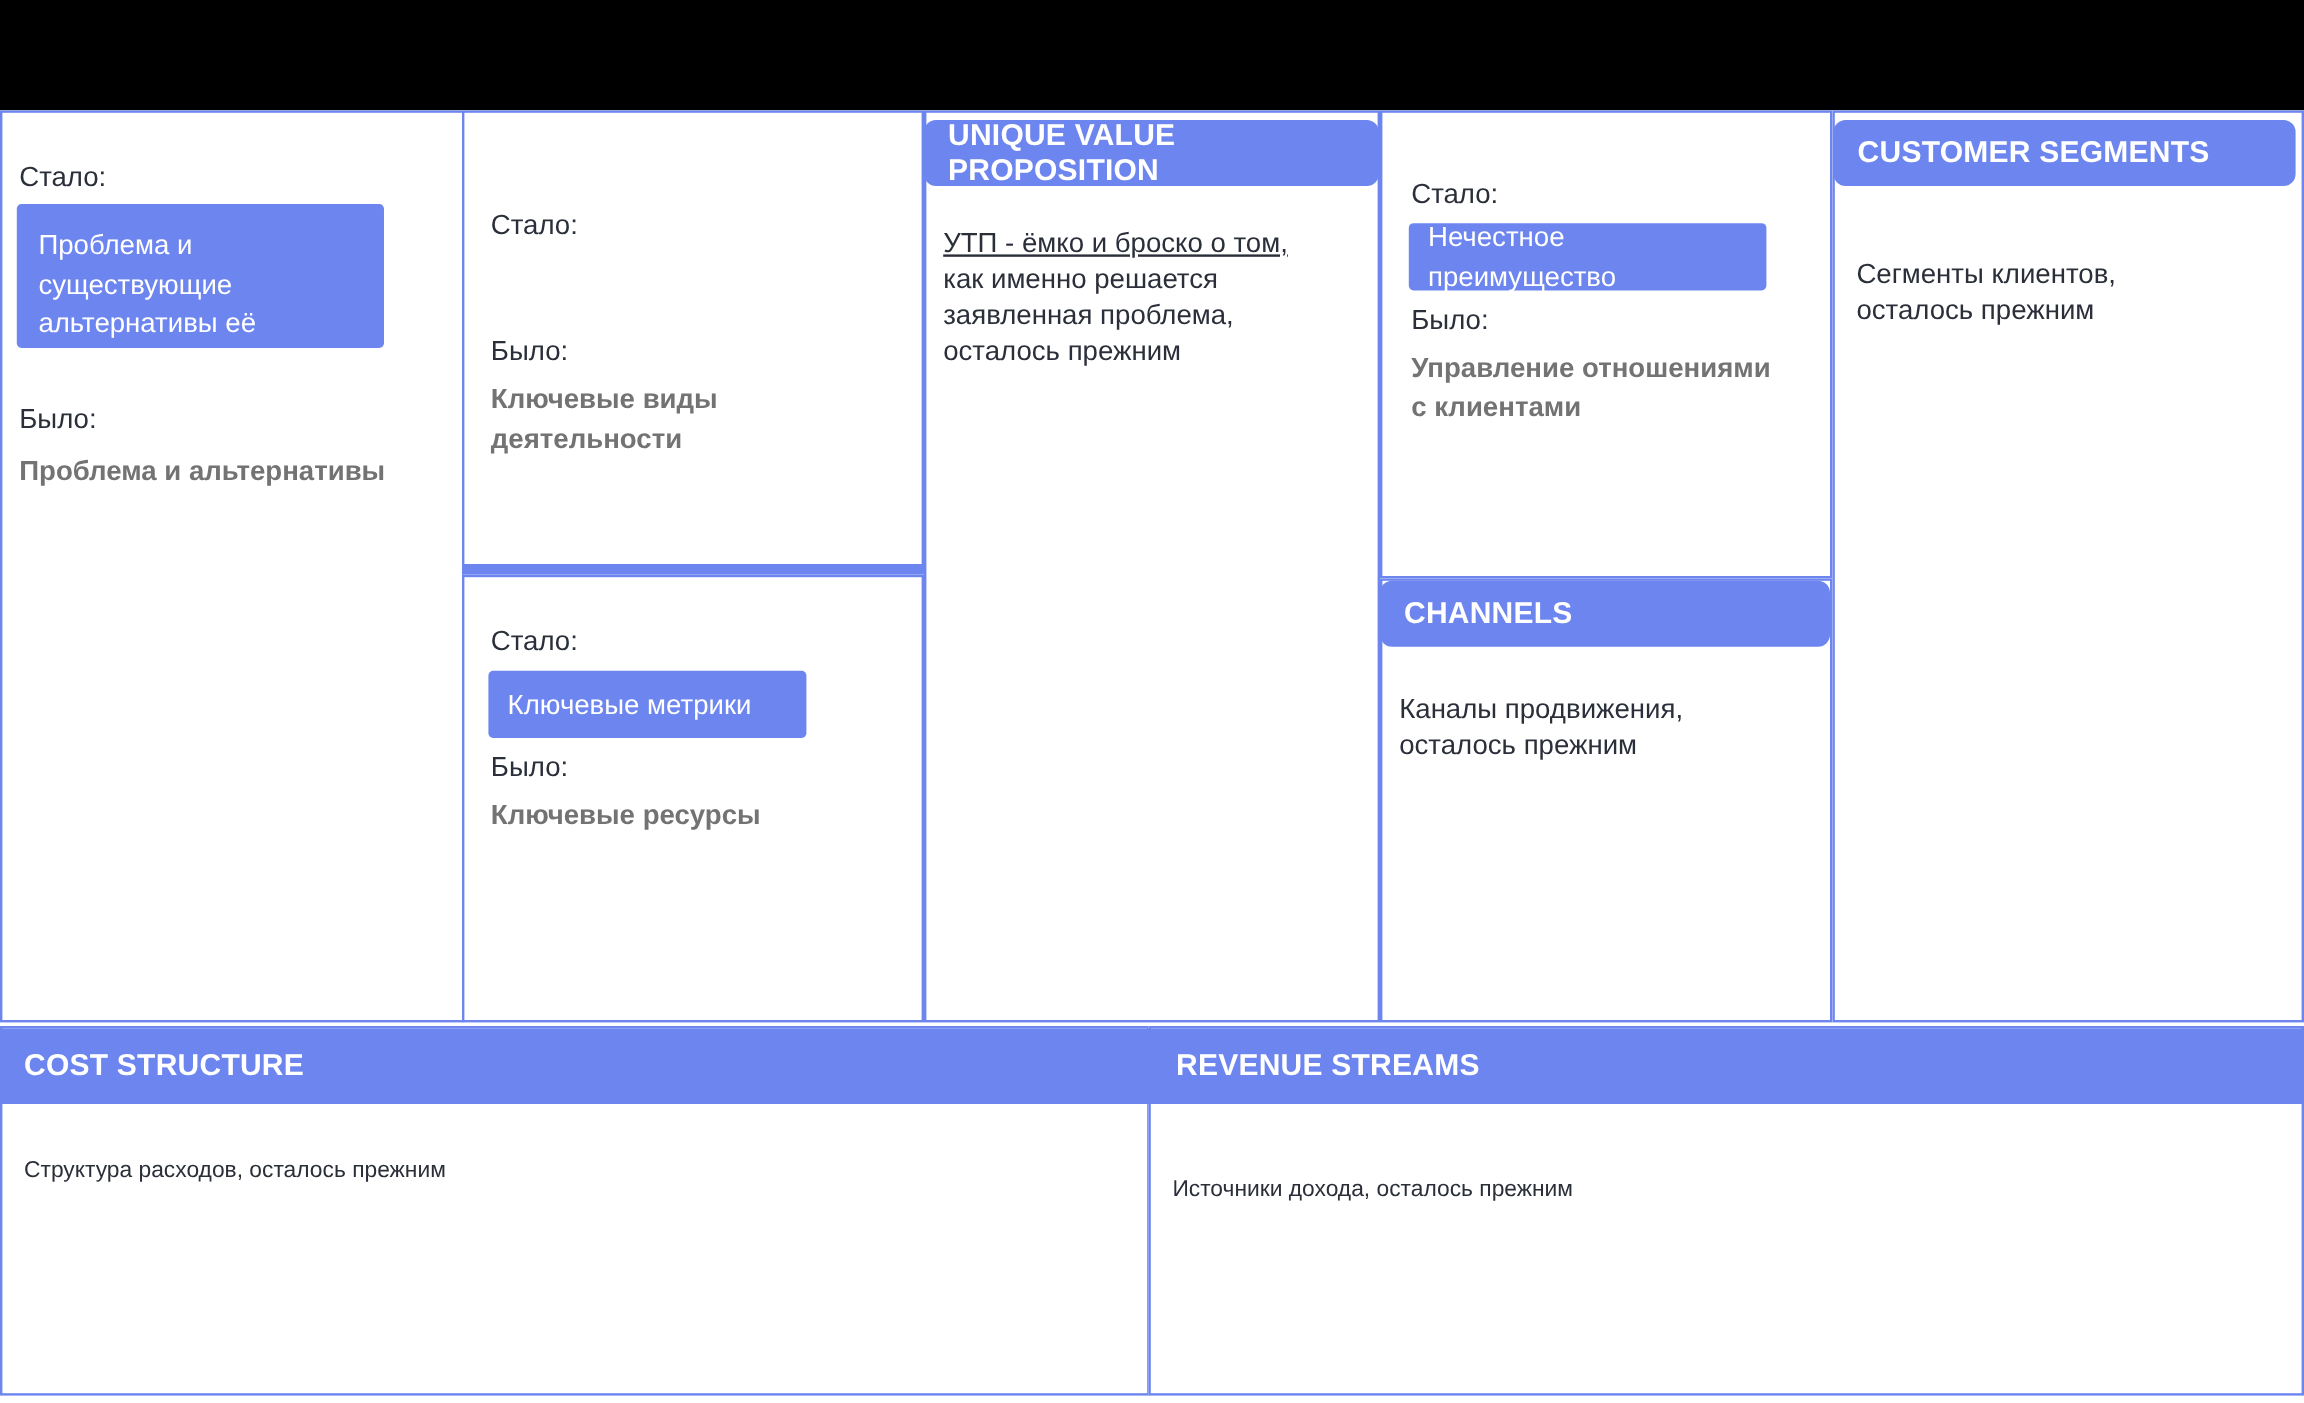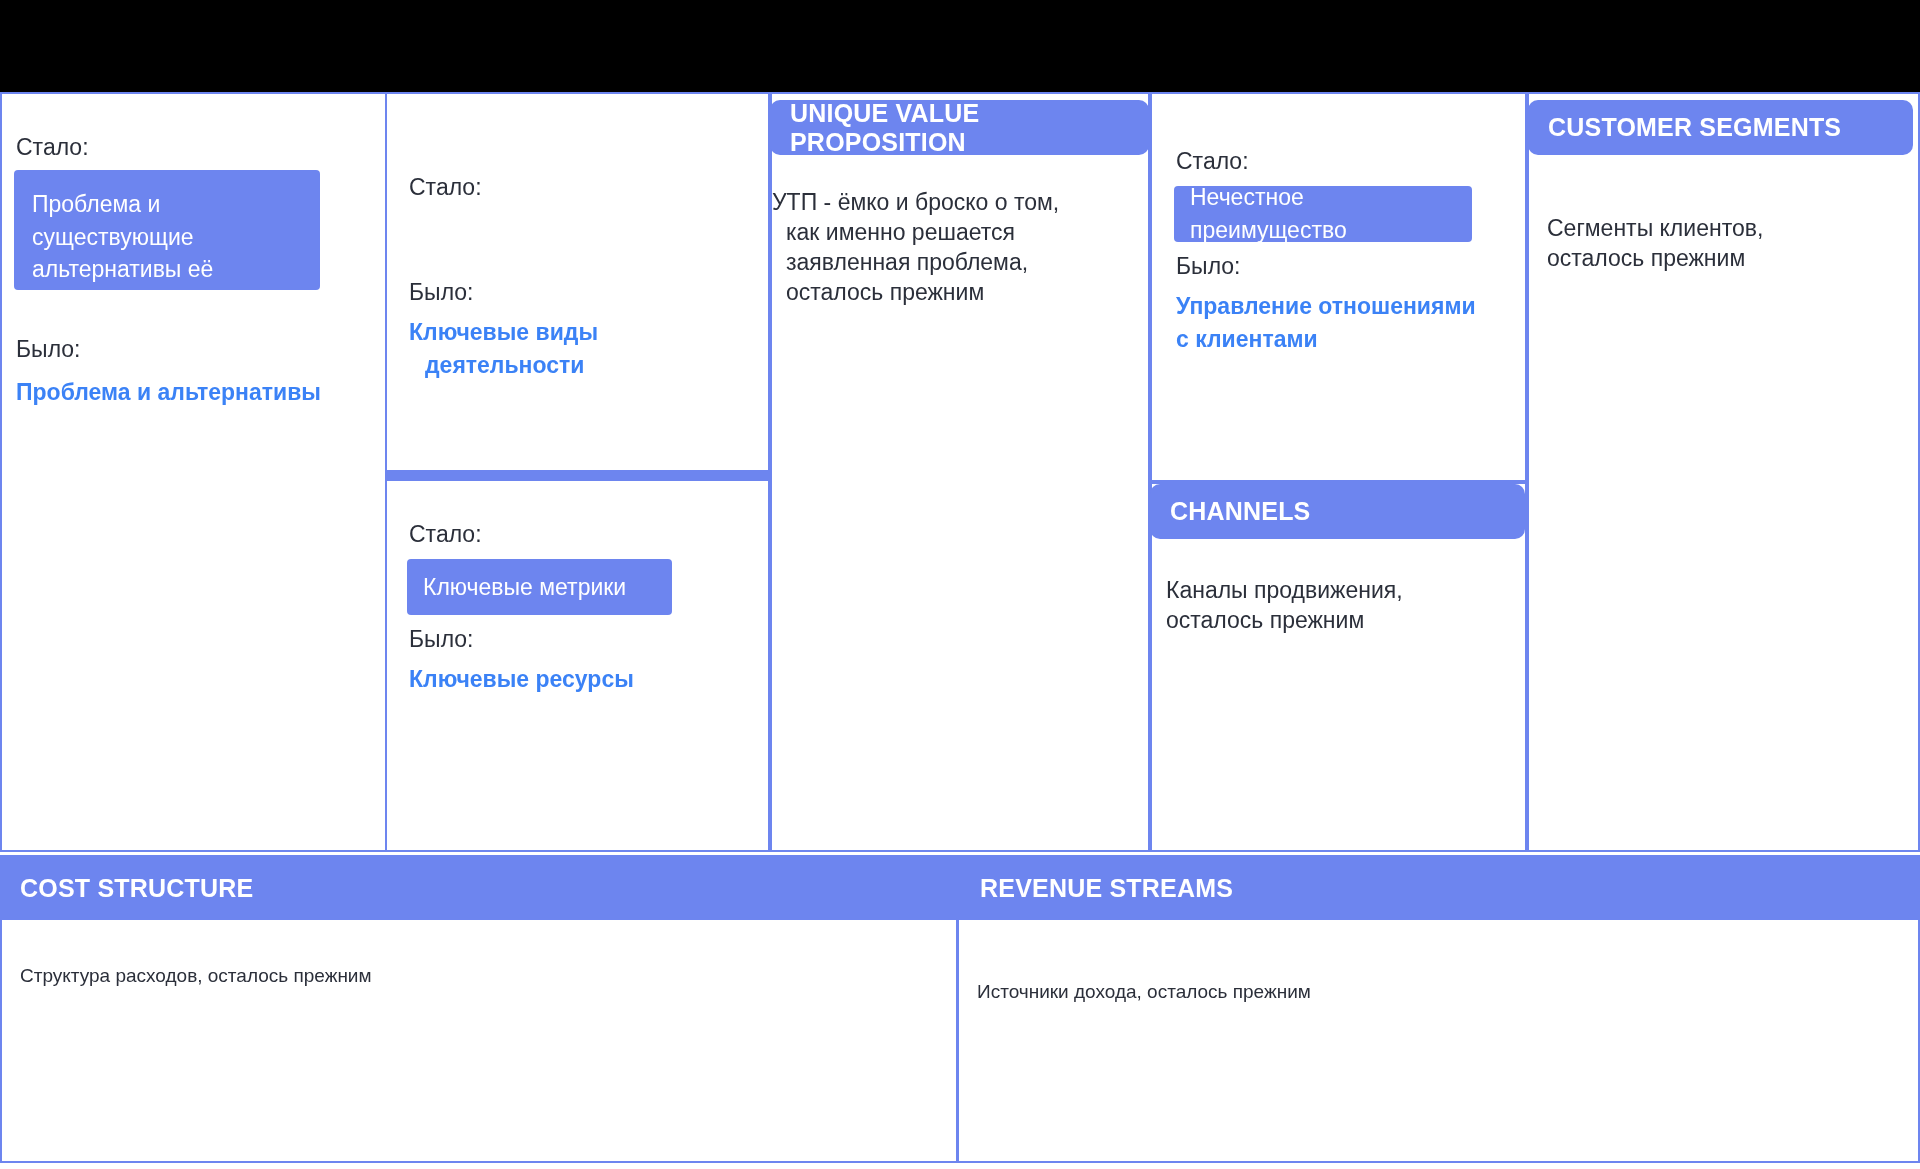--- a/index.html
+++ b/index.html
@@ -78,21 +78,21 @@
   .chip.multiline {
     display: block;
     padding: 18px 18px 20px 18px;
   }
   .chip b { font-weight: bold; }
 
   .was {
     position: absolute;
     font-size: 23px;
     font-weight: bold;
-    color: #3b82f6;
+    color: #737373;
     line-height: 1.45;
   }
 
   .body-txt {
     position: absolute;
     font-size: 23px;
     color: #2b2f3a;
     line-height: 1.57;
   }
 
@@ -122,39 +122,39 @@
     <div class="was" style="left:14px; top:282px;">Проблема и альтернативы</div>
   </div>
 
   <div class="cell" style="left:385px; top:92px; width:385px; height:386px;">
     <div class="lbl" style="left:22px; top:78px;">Стало:</div>
 
 
     <div class="lbl" style="left:22px; top:183px;">Было:</div>
 
     <div class="was" style="left:22px; top:222px;">Ключевые виды</div>
-    <div class="was" style="left:22px; top:255px;margin-left:16px;">деятельности</div>
+    <div class="was" style="left:22px; top:255px;">деятельности</div>
   </div>
 
   <div class="blue-strip" style="left:385px; top:470px; width:385px; height:9px;"></div>
 
   <div class="cell" style="left:385px; top:479px; width:385px; height:373px;">
     <div class="lbl" style="left:22px; top:38px;">Стало:</div>
 
     <div class="chip" style="left:20px; top:78px; width:265px; height:56px;">
       <span>Ключевые метрики</span>
     </div>
 
     <div class="lbl" style="left:22px; top:143px;">Было:</div>
 
     <div class="was" style="left:22px; top:182px;">Ключевые ресурсы</div>
   </div>
 
   <div class="cell" style="left:770px; top:92px; width:380px; height:760px;">
-    <div class="body-txt" style="left:0; top:90px;">УТП - ёмко и броско о том,</div>
+    <div class="body-txt" style="left:14px; top:90px;text-decoration:underline;">УТП - ёмко и броско о том,</div>
     <div class="body-txt" style="left:14px; top:120px;">как именно решается</div>
     <div class="body-txt" style="left:14px; top:150px;">заявленная проблема,</div>
     <div class="body-txt" style="left:14px; top:180px;">осталось прежним</div>
   </div>
   <div class="sec-header rounded" style="left:770px; top:100px; width:379px; height:55px;">
     <span>UNIQUE VALUE PROPOSITION</span>
   </div>
 
   <div class="cell" style="left:1150px; top:92px; width:377px; height:390px;">
     <div class="lbl" style="left:24px; top:52px;">Стало:</div>

